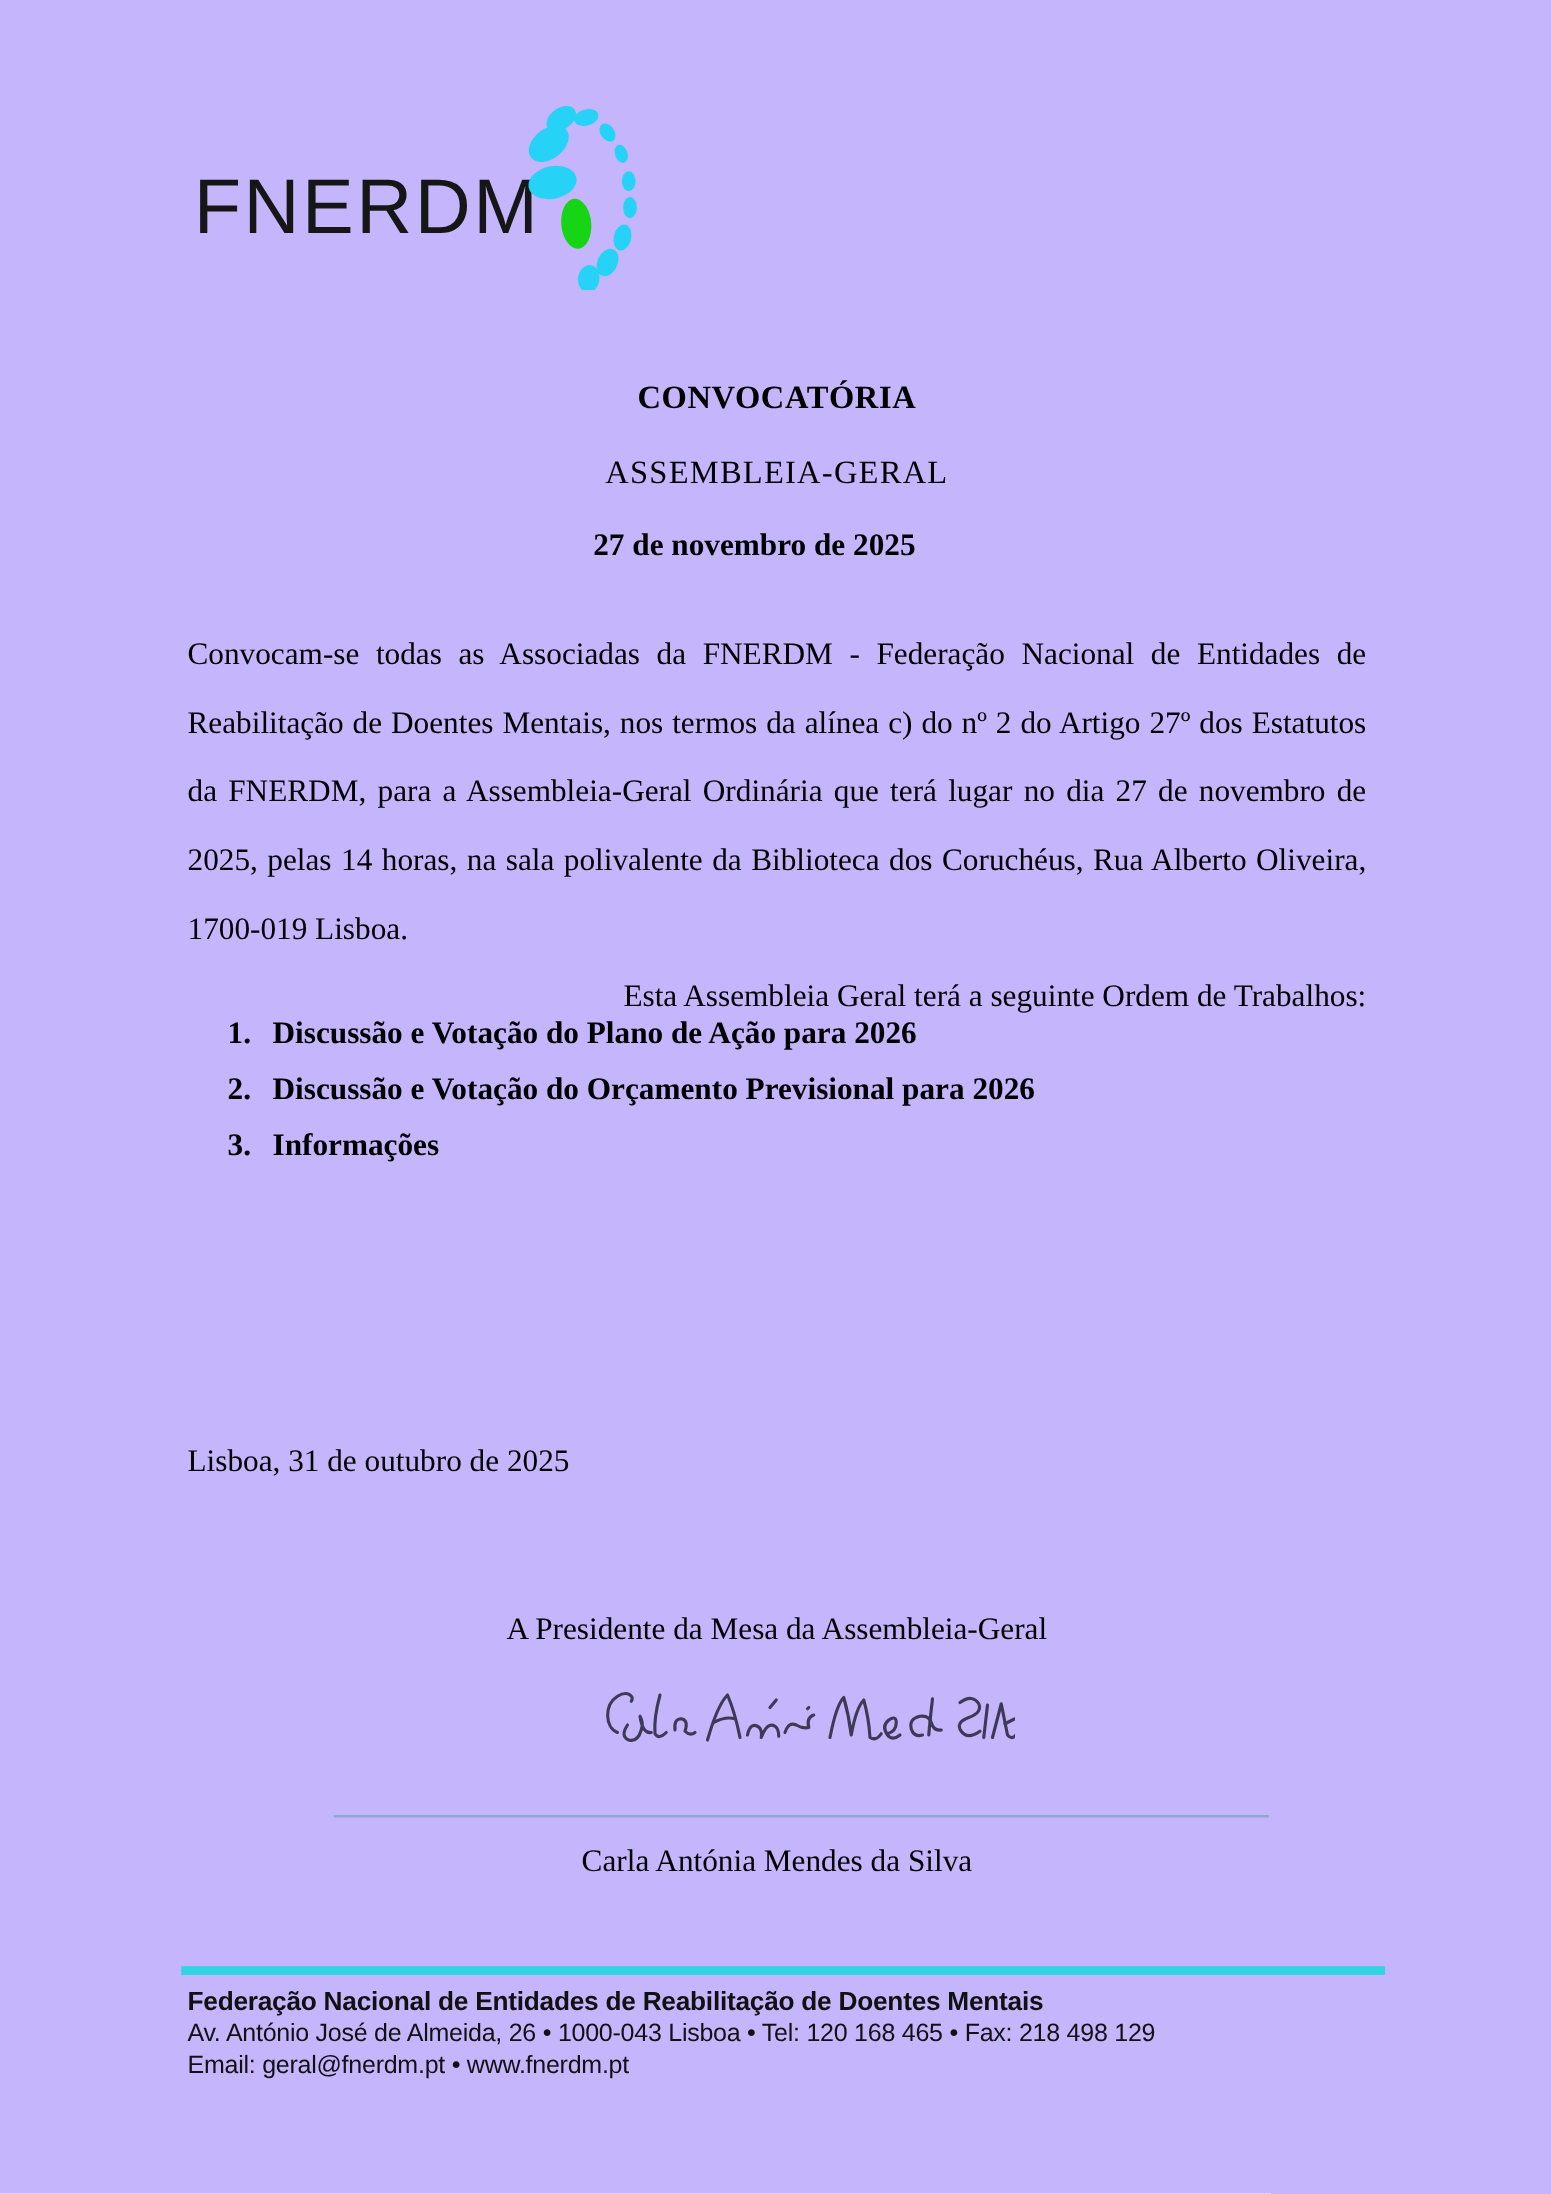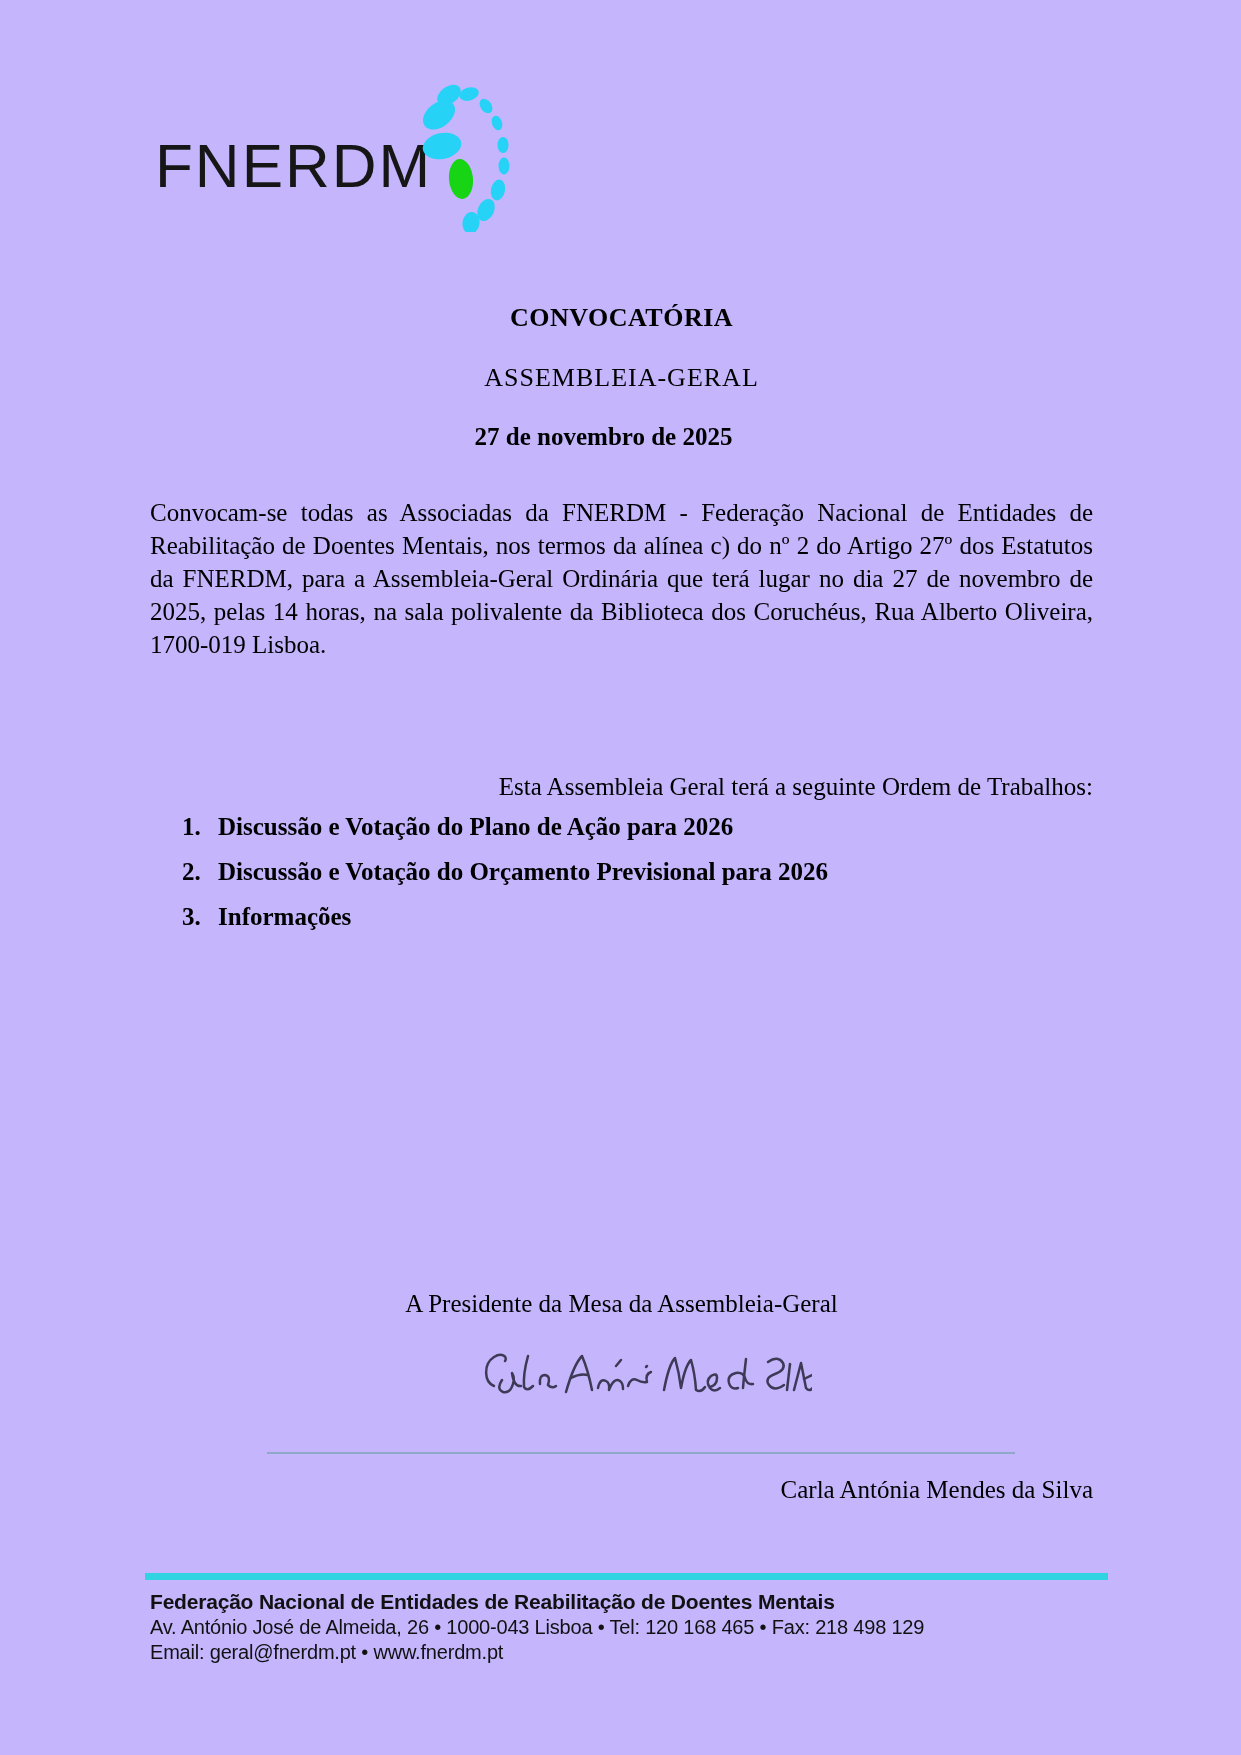--- a/index.html
+++ b/index.html
@@ -20,34 +20,34 @@
     font-size:62px; font-weight:400; letter-spacing:2px; color:#161616;
   }
   .logo-mark{left:420px; top:80px; width:100px; height:152px;}
   .dot-c{fill:var(--cyan);}
   .dot-g{fill:var(--green);}
   
   .h-title{left:150px; top:303px; width:943px; text-align:center; font-size:26px; font-weight:bold; letter-spacing:.5px;}
   .h-sub{left:150px; top:363px; width:943px; text-align:center; font-size:26px; letter-spacing:1px;}
   .h-date{left:132px; top:423px; width:943px; text-align:center; font-size:25px; font-weight:bold;}
   
-  .para{left:150px; width:943px; font-size:25px; line-height:33px; text-align:justify;}
+  .para{left:150px; width:943px; font-size:25px; line-height:55px; text-align:justify;}
   .p1{top:496px;}
   .p-intro{top:770px; text-align:right;}
   .agenda{left:150px; top:813px; width:943px; font-size:25px;}
   .agenda-row{display:flex; margin-bottom:17px; line-height:28px; font-weight:bold;}
   .agenda-num{width:36px; margin-left:32px; text-align:left;}
   .p2{top:983px;}
   .place-date{left:150px; top:1156px; width:943px; font-size:25px;}
   
   .role{left:150px; top:1290px; width:943px; text-align:center; font-size:25px;}
   .sig-svg{left:478px; top:1346px; width:334px; height:60px;}
   .sig-stroke{fill:none; stroke:var(--ink); stroke-width:2.5; stroke-linecap:round; stroke-linejoin:round;}
   .sig-line{left:267px; top:1452px; width:748px; height:0; border-top:2px solid var(--sigline);}
-  .sig-name{left:150px; top:1476px; width:943px; text-align:right; font-size:25px;}
+  .sig-name{left:150px; top:1476px; width:943px; text-align:center; font-size:25px;}
   
   .footer-bar{left:145px; top:1573px; width:963px; height:7px; background:var(--accent);}
   .f{font-family:"Liberation Sans","DejaVu Sans",sans-serif; left:150px; width:990px; letter-spacing:-0.2px; color:#111;}
   .f-org{top:1590px; font-size:21px; font-weight:bold;}
   .f-addr{top:1616px; font-size:20px;}
   .f-mail{top:1641px; font-size:20px;}
   .f-nipc{top:1666px; font-size:15px; color:#333;}
 </style>
 </head>
 <body>
@@ -87,20 +87,21 @@
       <span class="agenda-num">2.</span>
       <span class="agenda-label">Discussão e Votação do Orçamento Previsional para 2026</span>
     </div>
     <div class="agenda-row">
       <span class="agenda-num">3.</span>
       <span class="agenda-label">Informações</span>
     </div>
   </div>
 
 
+  <div class="abs place-date">Lisboa, 31 de outubro de 2025</div>
 
   <div class="abs role">A Presidente da Mesa da Assembleia-Geral</div>
 
   <svg class="abs sig-svg" viewBox="0 0 334 60" xmlns="http://www.w3.org/2000/svg" aria-hidden="true">
 
     <path class="sig-stroke" d="M16,40 C6,36 5,18 16,11 C24,6 30,11 27,15"></path>
     <path class="sig-stroke" d="M24,34 q-6,9 1,12 q7,2 10,-8 q2,-6 -1,-11 q2,14 9,13"></path>
     <path class="sig-stroke" d="M50,10 q-5,18 -4,31 q3,5 9,-1"></path>
     <path class="sig-stroke" d="M62,38 q-1,-9 5,-9 q6,1 3,10 q4,4 8,1"></path>
 

